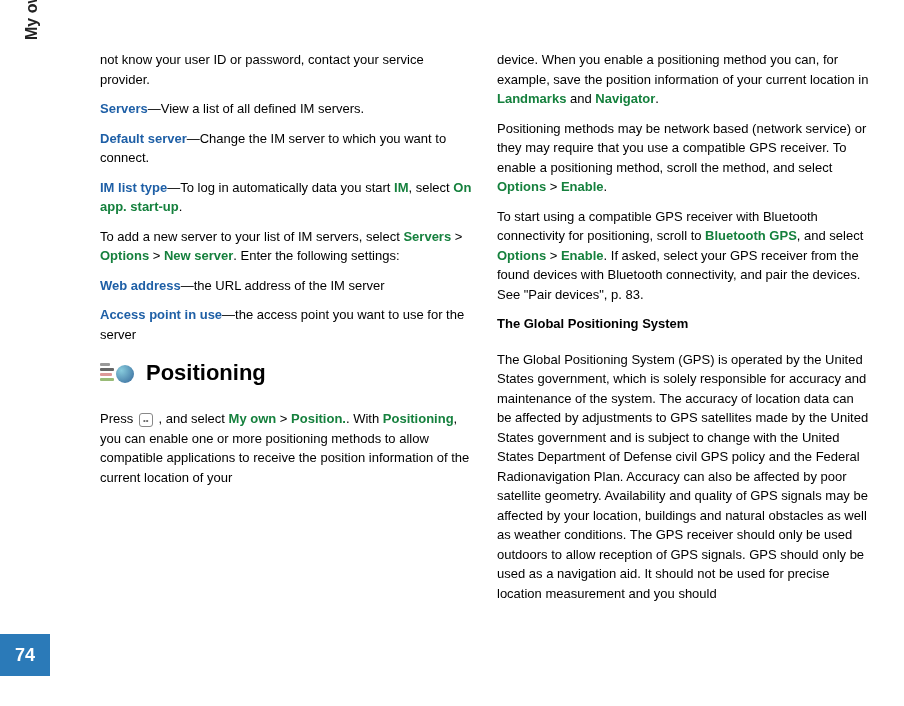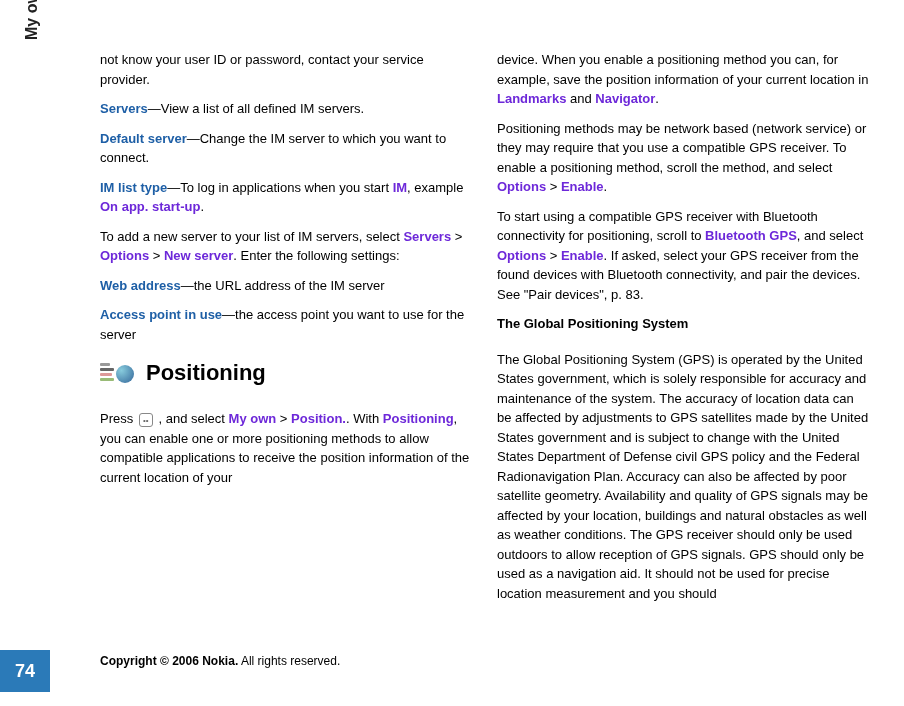--- a/index.html
+++ b/index.html
@@ -33,21 +33,21 @@
       top: 20px;
       transform: rotate(-90deg);
       transform-origin: left top;
       font-weight: bold;
       font-size: 16px;
       white-space: nowrap;
       color: #222;
     }
     .page-number-box {
       position: absolute;
-      bottom: 14px;
+      bottom: 30px;
       left: 0;
       width: 50px;
       height: 42px;
       background: #2b7ab8;
       display: flex;
       align-items: center;
       justify-content: center;
     }
     .page-number {
       color: #fff;
@@ -64,21 +64,21 @@
       flex: 1;
     }
     .para {
       margin-bottom: 10px;
     }
     .link {
       color: #1e5fa6;
       font-weight: bold;
     }
     .link-inline {
-      color: #6d28d9;
+      color: #15803d;
       font-weight: bold;
     }
     .section-heading {
       font-size: 22px;
       font-weight: bold;
       margin: 12px 0 20px 0;
       display: flex;
       align-items: center;
       gap: 12px;
     }
@@ -161,21 +161,21 @@
 
       <p class="para">
         <span class="link">Servers</span><span>—View a list of all defined IM servers.</span>
       </p>
 
       <p class="para">
         <span class="link">Default server</span><span>—Change the IM server to which you want to connect.</span>
       </p>
 
       <p class="para">
-        <span class="link">IM list type</span><span>—To log in applications when you start </span><span class="link-inline">IM</span><span>, example </span><span class="link-inline">On app. start-up</span><span>.</span>
+        <span class="link">IM list type</span><span>—To log in automatically data you start </span><span class="link-inline">IM</span><span>, select </span><span class="link-inline">On app. start-up</span><span>.</span>
       </p>
 
       <p class="para">
         <span>To add a new server to your list of IM servers, select </span><span class="link-inline">Servers</span><span> &gt; </span><span class="link-inline">Options</span><span> &gt; </span><span class="link-inline">New server</span><span>. Enter the following settings:</span>
       </p>
 
 
       <p class="para">
         <span class="link">Web address</span><span>—the URL address of the IM server</span>
       </p>
@@ -218,16 +218,13 @@
       <p class="para">
         <span>To start using a compatible GPS receiver with Bluetooth connectivity for positioning, scroll to </span><span class="link-inline">Bluetooth GPS</span><span>, and select </span><span class="link-inline">Options</span><span> &gt; </span><span class="link-inline">Enable</span><span>. If asked, select your GPS receiver from the found devices with Bluetooth connectivity, and pair the devices. See "Pair devices", p. 83.</span>
       </p>
 
       <p class="subheading">The Global Positioning System</p>
       <p class="para">The Global Positioning System (GPS) is operated by the United States government, which is solely responsible for accuracy and maintenance of the system. The accuracy of location data can be affected by adjustments to GPS satellites made by the United States government and is subject to change with the United States Department of Defense civil GPS policy and the Federal Radionavigation Plan. Accuracy can also be affected by poor satellite geometry. Availability and quality of GPS signals may be affected by your location, buildings and natural obstacles as well as weather conditions. The GPS receiver should only be used outdoors to allow reception of GPS signals. GPS should only be used as a navigation aid. It should not be used for precise location measurement and you should</p>
 
     </div>
   </div>
 
-  <div class="copyright">
-    <span class="cbold">Copyright © 2006 Nokia.</span><span> All rights reserved.</span>
-  </div>
 </div>
 
 </body></html>

